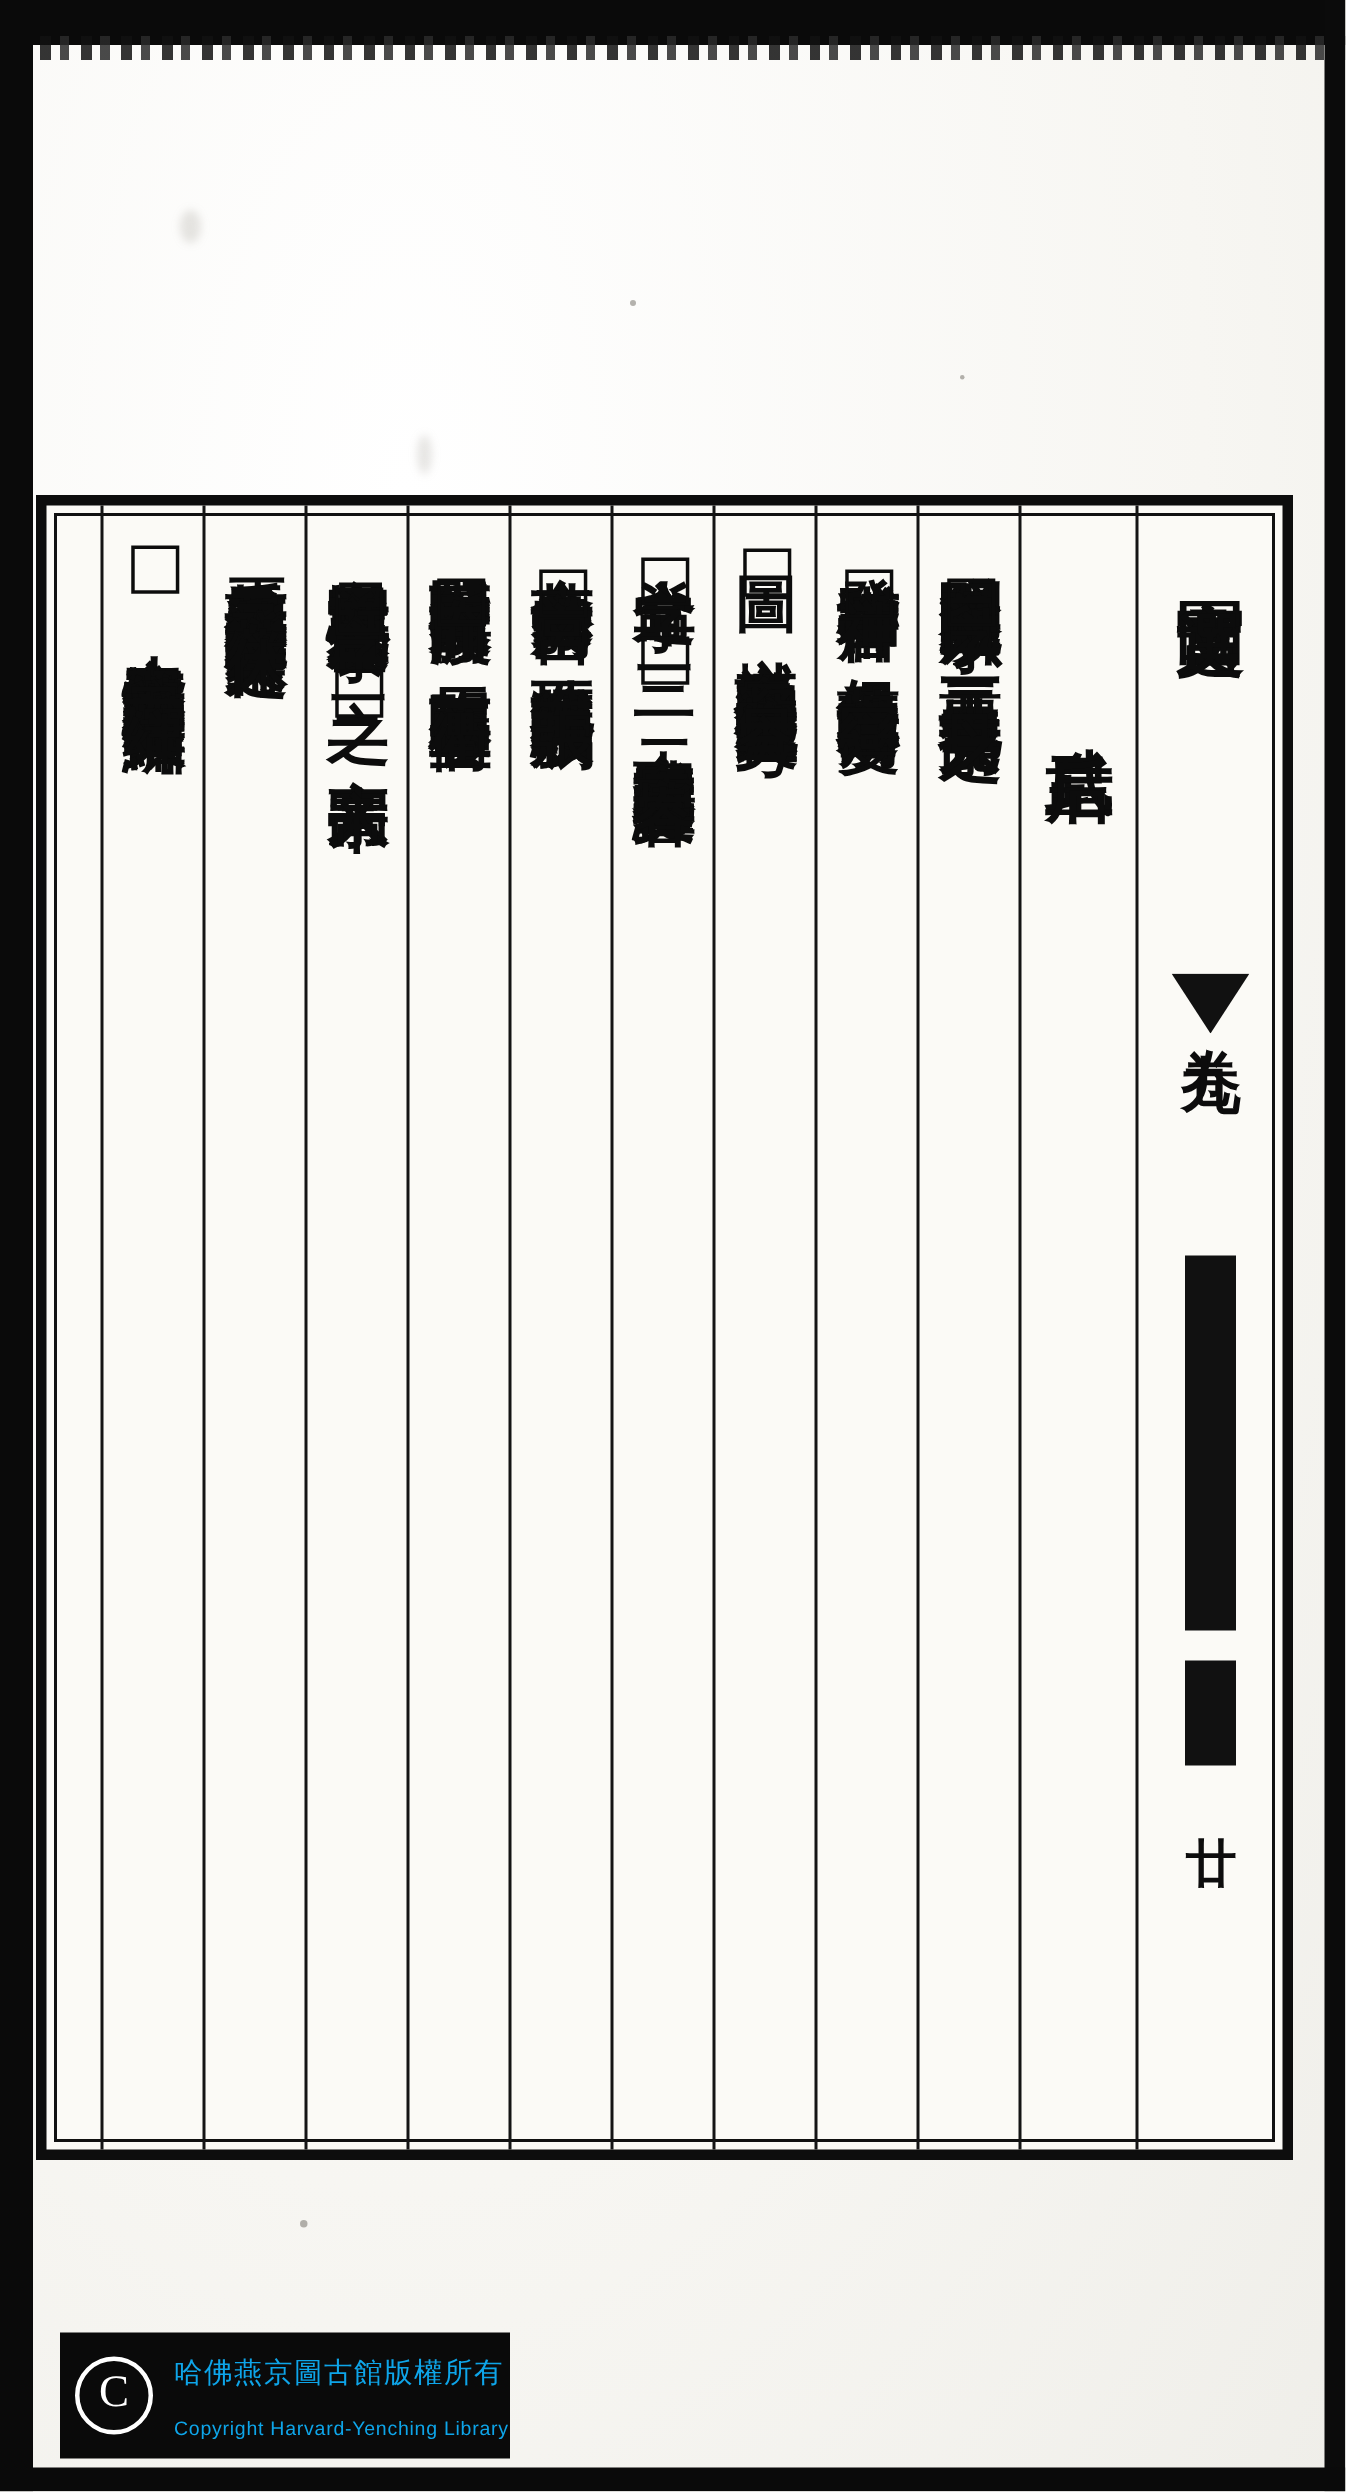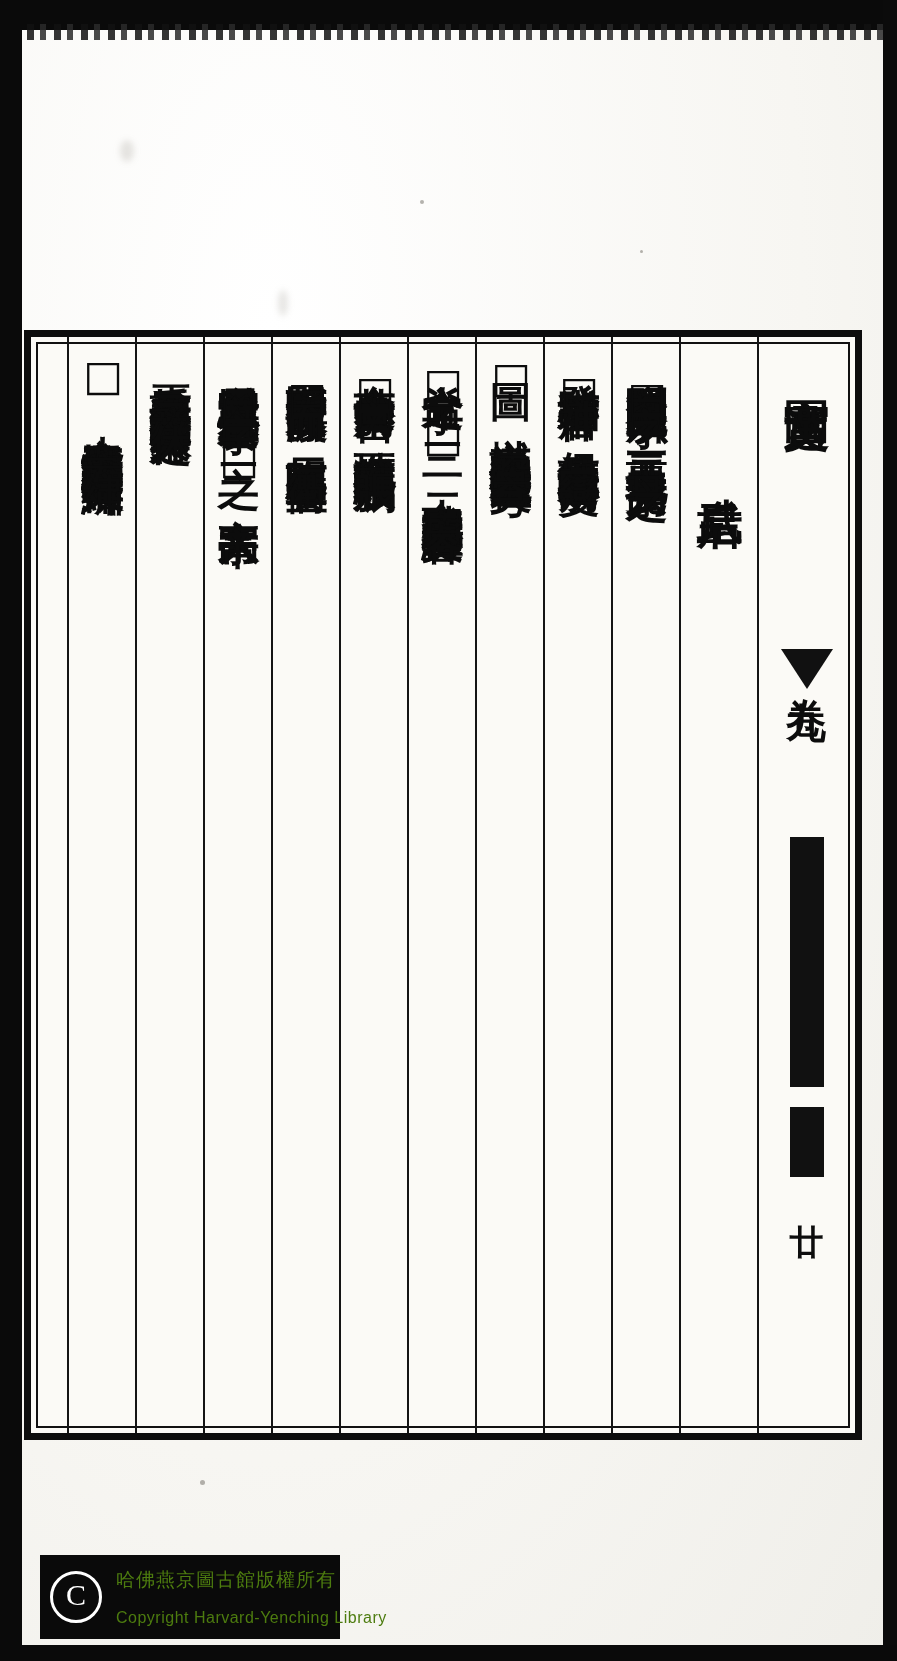--- a/index.html
+++ b/index.html
@@ -172,31 +172,31 @@
     border: 3px solid #fff;
     color: #fff;
     font-family: "Liberation Serif", serif;
     font-size: 30px;
     line-height: 42px;
     text-align: center;
     flex: 0 0 auto;
   }
   .stamp-txt {
     margin-left: 14px;
-    color: #4d7c0f;
+    color: #0ea5e9;
   }
   .stamp-cn {
     font-family: "DejaVu Serif", serif;
     font-size: 19px;
     letter-spacing: 1px;
     white-space: nowrap;
   }
   .stamp-en {
     font-family: "Liberation Sans", sans-serif;
-    font-size: 16px;
+    font-size: 13px;
     letter-spacing: .5px;
     margin-top: 16px;
     white-space: nowrap;
   }
 
   .speck {
     position: absolute;
     background: #6b6760;
     border-radius: 50%;
     opacity: .5;

